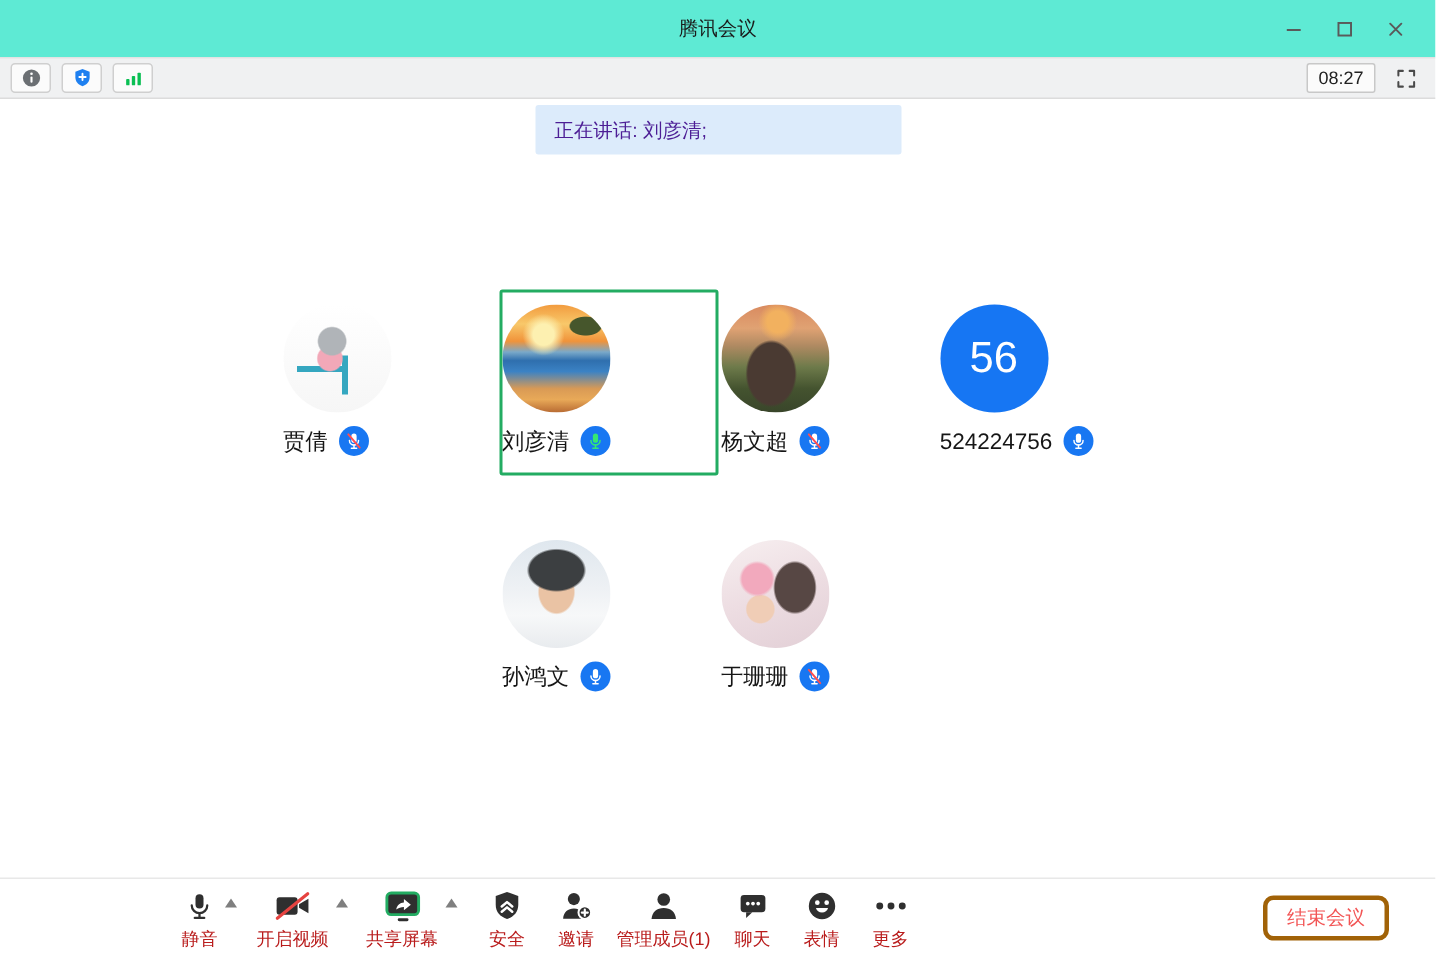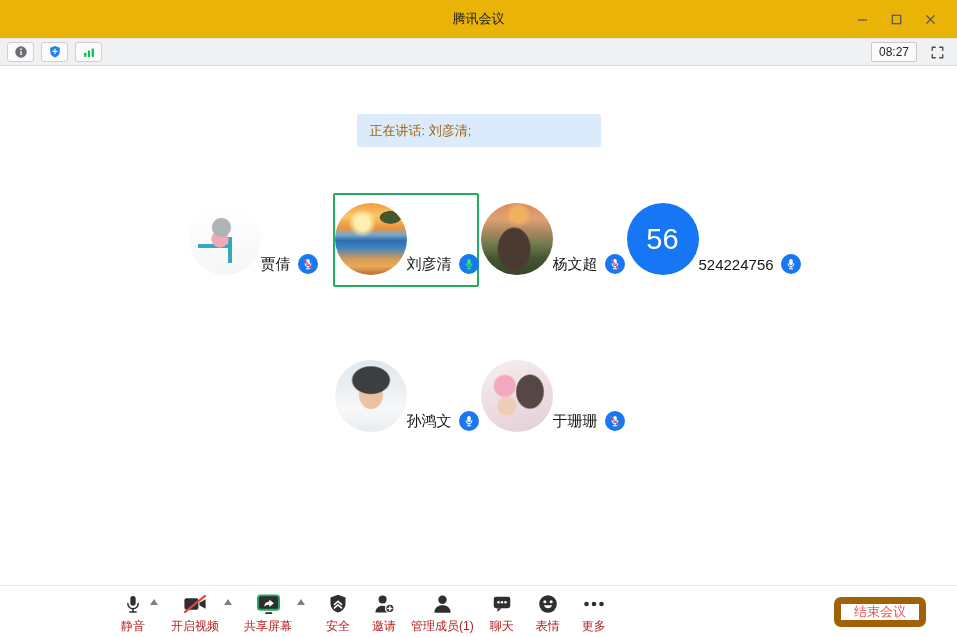--- a/index.html
+++ b/index.html
@@ -2,21 +2,21 @@
 <html><head>
 <meta charset="utf-8">
 <style>
   html,body{margin:0;padding:0;}
   body{width:957px;height:637px;overflow:hidden;background:#fff;
        font-family:"Liberation Sans","DejaVu Sans",sans-serif;
        -webkit-font-smoothing:antialiased;position:relative;}
   .window{position:absolute;inset:0;display:flex;flex-direction:column;}
 
   
-  .titlebar{height:38px;background:#eab308;position:relative;flex:0 0 auto;}
+  .titlebar{height:38px;background:#5eead4;position:relative;flex:0 0 auto;}
   .title{position:absolute;left:0;right:0;top:0;height:38px;line-height:38px;
          text-align:center;font-size:13px;color:#1a1a1a;}
   .win-controls{position:absolute;right:10px;top:0;height:38px;display:flex;align-items:center;}
   .win-btn{width:34px;height:28px;display:flex;align-items:center;justify-content:center;cursor:default;}
   .win-btn svg{width:13px;height:13px;}
 
   
   .statusbar{height:28px;background:#f0f1f2;border-top:1px solid #e3e3e3;border-bottom:1px solid #dcdcdc;
              display:flex;align-items:center;flex:0 0 auto;box-sizing:border-box;}
   .sb-left{display:flex;align-items:center;gap:7px;margin-left:7px;}
@@ -28,27 +28,27 @@
             display:flex;align-items:center;justify-content:center;font-size:12px;color:#222;
             box-sizing:border-box;padding:0 4px;}
   .fs-btn{width:24px;height:20px;display:flex;align-items:center;justify-content:center;}
   .fs-btn svg{width:15px;height:15px;}
 
   
   .stage{flex:1 1 auto;position:relative;background:#ffffff;}
   .speak-banner{position:absolute;top:4px;left:50%;transform:translateX(-50%);
                 width:244px;height:33px;background:#dcebfb;border-radius:2px;
                 display:flex;align-items:center;box-sizing:border-box;padding-left:13px;
-                font-size:13px;color:#a16207;margin-top:44px;}
+                font-size:13px;color:#4c1d95;}
 
   .prow{position:absolute;left:0;right:0;display:flex;justify-content:center;}
   .prow1{top:127px;}
   .prow2{top:284px;}
   .tile{width:146px;box-sizing:border-box;border:2px solid transparent;border-radius:2px;
-        padding:8px 0 10px 0;display:flex;flex-direction:row;align-items:flex-end;}
+        padding:8px 0 10px 0;display:flex;flex-direction:column;align-items:flex-start;}
   .tile.active{border-color:#23ac62;}
   .avatar-wrap{position:relative;width:72px;height:72px;}
   .avatar{width:72px;height:72px;border-radius:50%;background-repeat:no-repeat;overflow:hidden;
           display:flex;align-items:center;justify-content:center;}
   .host-badge{position:absolute;left:50%;transform:translateX(-50%);bottom:-6px;width:17px;height:17px;
               border-radius:50%;background:#fa8c16;display:flex;align-items:center;justify-content:center;}
   .host-badge svg{width:11px;height:11px;}
   .name-row{margin-top:8px;height:22px;display:flex;align-items:center;gap:7px;max-width:142px;}
   .pname{font-size:15px;color:#161616;white-space:nowrap;overflow:hidden;}
   .mic-badge{width:20px;height:20px;border-radius:50%;background:#1877f2;flex:0 0 auto;
@@ -94,21 +94,21 @@
   .tb-icon{height:26px;display:flex;align-items:center;justify-content:center;}
   .tb-icon svg{height:24px;}
   .tb-label{font-size:12px;color:#b91c1c;margin-top:1px;white-space:nowrap;}
   .tb-caret{width:18px;margin-top:13px;display:flex;justify-content:center;}
   .tb-caret::after{content:'';width:0;height:0;border-left:4.5px solid transparent;
                    border-right:4.5px solid transparent;border-bottom:6px solid #7f7f7f;}
   .g1{margin-left:0;}  .g2{margin-left:8px;} .g3{margin-left:7px;}
   .g4{margin-left:16px;} .g5{margin-left:22px;align-items:flex-end;} .g6{margin-left:15px;}
   .g7{margin-left:16px;} .g8{margin-left:22px;} .g9{margin-left:22px;}
   .end-btn{position:absolute;right:31px;top:11px;height:30px;padding:0 13px;background:#ffffff;
-           border:7px solid #a16207;border-radius:7px;color:#f25555;font-size:13px;
+           border:3px solid #a16207;border-radius:7px;color:#f25555;font-size:13px;
            display:flex;align-items:center;font-family:inherit;}
 </style>
 </head>
 <body>
 
 <div class="window">
 
   <div class="titlebar">
     <div class="title">腾讯会议</div>
     <div class="win-controls">

